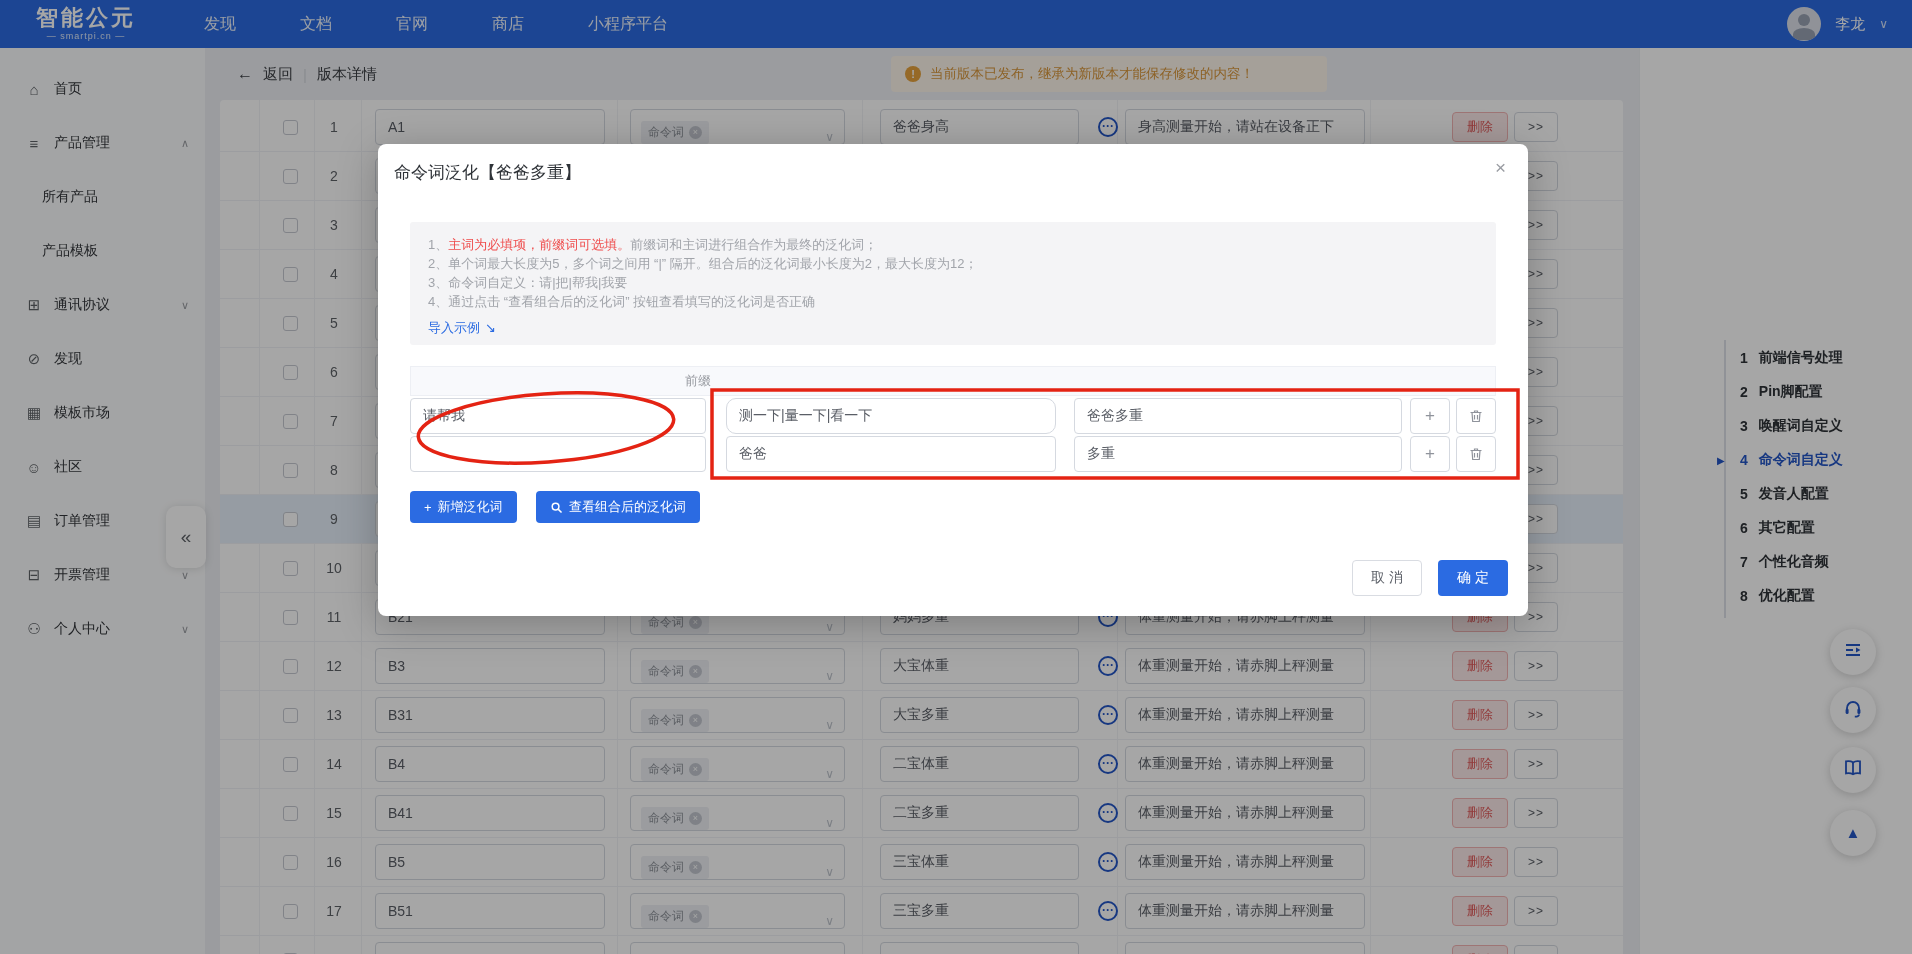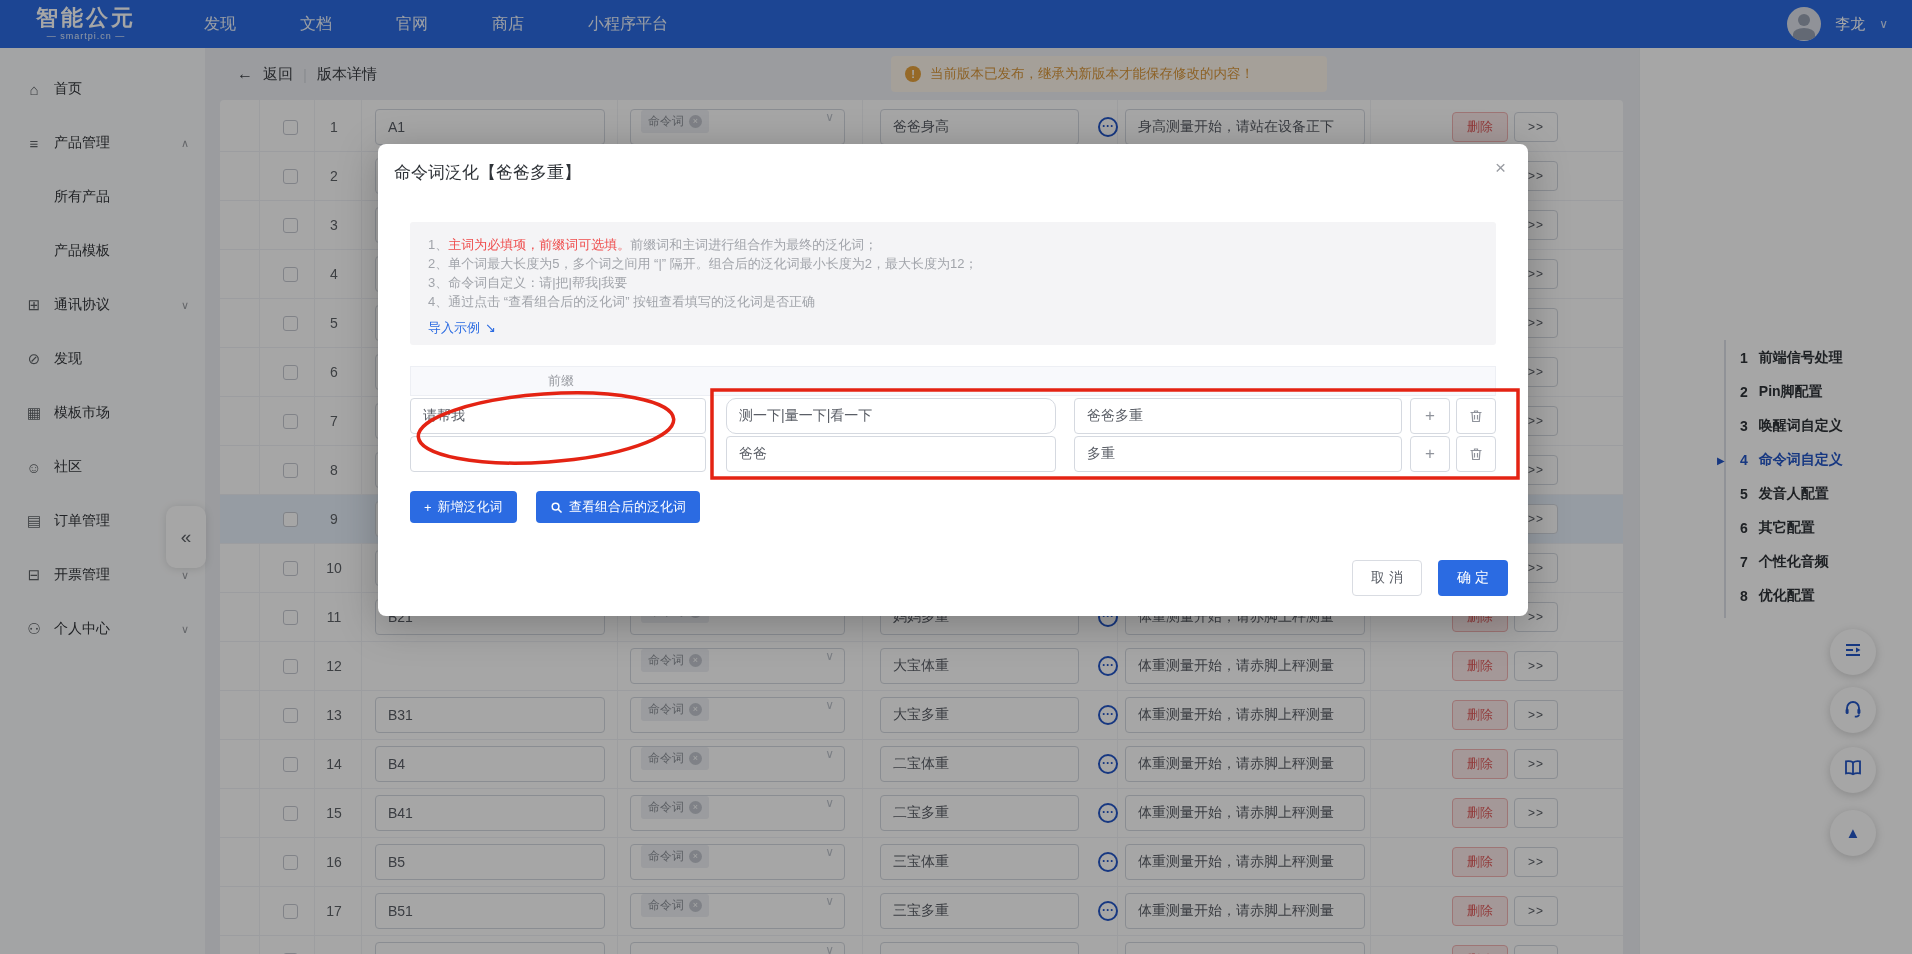--- a/index.html
+++ b/index.html
@@ -15,21 +15,21 @@
 .nav-user{position:absolute;right:24px;top:0;height:48px;display:flex;align-items:center;gap:14px}
 .avatar{width:34px;height:34px;border-radius:50%;background:#dde1ea;position:relative;overflow:hidden}
 .avatar .head{position:absolute;left:11px;top:7px;width:12px;height:12px;border-radius:50%;background:#98a1b3}
 .avatar .torso{position:absolute;left:6px;top:21px;width:22px;height:12px;border-radius:50% 50% 0 0;background:#98a1b3}
 .user-name{color:#fff;font-size:15px}
 .nav-caret{color:rgba(255,255,255,.8);font-size:12px}
 
 .sidebar{position:absolute;left:0;top:48px;width:205px;bottom:0;background:#fbfcfd;z-index:1}
 .side-item{position:absolute;left:0;width:205px;height:54px;display:flex;align-items:center;font-size:14px;color:#33363b;cursor:pointer}
 .side-ico{width:16px;margin-left:26px;margin-right:12px;color:#5f6368;font-size:15px;text-align:center}
-.side-item.child{padding-left:54px}
+.side-item.child{padding-left:42px}
 .side-caret{position:absolute;right:16px;color:#9a9da3;font-size:11px}
 .collapse-handle{position:absolute;left:166px;top:506px;width:40px;height:62px;background:#fff;border-radius:10px;
   box-shadow:0 1px 8px rgba(0,0,0,.13);z-index:2;display:flex;align-items:center;justify-content:center;
   color:#5f6368;font-size:19px;cursor:pointer}
 
 .hband{position:absolute;left:205px;top:48px;width:1707px;height:52px;z-index:1}
 .back-group{position:absolute;left:32px;top:0;height:52px;display:flex;align-items:center;gap:10px;font-size:15px;color:#3c3f44}
 .back-arrow{font-size:16px;cursor:pointer}
 .crumb-div{color:#d4d7dc}
 .warnbar{position:absolute;left:686px;top:8px;width:436px;height:36px;background:#fdf6ec;border-radius:4px;
@@ -44,21 +44,21 @@
 .trow{position:absolute;left:0;width:100%;height:49px;border-bottom:1px solid #f0f2f6}
 .trow.hl{background:#e7f0fb}
 .cbx{position:absolute;left:63px;top:17px;width:15px;height:15px;border:1px solid #c6cad2;border-radius:3px;background:#fff;cursor:pointer}
 .rnum{position:absolute;left:96px;top:0;width:36px;line-height:48px;text-align:center;font-size:14px;color:#5f6368}
 .tin{position:absolute;top:6px;height:36px;border:1px solid #d5d9e0;border-radius:4px;background:#fff;
   font-size:14px;color:#5a5e66;padding:0 12px;outline:none;font-family:inherit}
 .in-id{left:155px;width:230px}
 .in-phrase{left:660px;width:199px}
 .in-reply{left:905px;width:240px}
 .sel{position:absolute;left:410px;top:6px;width:215px;height:36px;border:1px solid #d5d9e0;border-radius:4px;background:#fff;
-  display:flex;align-items:flex-start;padding:0 10px;cursor:pointer}
+  display:flex;align-items:flex-end;padding:0 10px;cursor:pointer}
 .tag{background:#eef0f4;border-radius:3px;color:#8f939b;font-size:12px;padding:3px 7px;display:flex;align-items:center;gap:5px}
 .tag-x{width:13px;height:13px;border-radius:50%;background:#c3c7cf;color:#fff;font-size:9px;line-height:13px;text-align:center;cursor:pointer}
 .sel-caret{margin-left:auto;color:#bfc4cc;font-size:12px}
 .dots{position:absolute;left:878px;top:14px;width:20px;height:20px;border:2px solid #2456c7;border-radius:50%;
   color:#2456c7;font-size:12px;line-height:15px;text-align:center;font-weight:bold;cursor:pointer}
 .del-btn{position:absolute;left:1232px;top:9px;width:56px;height:30px;background:#fceaea;border:1px solid #f3b4b4;
   border-radius:4px;color:#e05c5c;font-size:13px;text-align:center;line-height:28px;cursor:pointer}
 .more-btn{position:absolute;left:1294px;top:9px;width:44px;height:30px;background:#fff;border:1px solid #d5d9e0;
   border-radius:4px;color:#5a5e66;font-size:12px;text-align:center;line-height:28px;letter-spacing:1px;cursor:pointer}
 
@@ -77,21 +77,21 @@
 .modal{position:absolute;left:378px;top:144px;width:1150px;height:472px;background:#fff;border-radius:8px;z-index:20;
   box-shadow:0 8px 40px rgba(0,0,0,.25)}
 .m-title{position:absolute;left:16px;top:17px;font-size:17px;color:#2f3338;font-weight:500}
 .m-close{position:absolute;right:22px;top:13px;font-size:19px;color:#9a9da3;cursor:pointer}
 .m-instr{position:absolute;left:32px;top:78px;width:1086px;height:123px;background:#f4f4f6;border-radius:3px;
   padding:13px 18px;font-size:13px;color:#a1a4aa;line-height:19px}
 .m-instr .red{color:#ef4c4c}
 .m-link{color:#2b6be2;margin-top:7px;font-size:13px;display:inline-flex;gap:5px;cursor:pointer}
 .m-thead{position:absolute;left:32px;top:222px;width:1086px;height:30px;background:#f8f9fc;border:1px solid #edeff4;
   display:flex;align-items:center;font-size:13px;color:#9a9da3}
-.m-th1{width:300px;text-align:center}
+.m-th1{width:300px;text-align:right}
 .m-th2{flex:1;text-align:center}
 .m-th2 .req{color:#ef4c4c;margin-right:4px}
 .m-in{position:absolute;height:36px;border:1px solid #d5d9e0;border-radius:4px;font-size:14px;color:#5a5e66;
   padding:0 12px;outline:none;font-family:inherit;background:#fff}
 .m-p{left:32px;width:296px}
 .m-w1{left:348px;width:330px}
 .m-w2{left:696px;width:328px}
 .sq-btn{position:absolute;height:36px;width:40px;border:1px solid #d5d9e0;border-radius:4px;background:#fff;
   display:flex;align-items:center;justify-content:center;color:#8f939b;font-size:17px;cursor:pointer}
 .sq-plus{left:1032px}
@@ -349,20 +349,21 @@
       </div>
       <input class="tin in-phrase" readonly="" value="妈妈多重" style="">
       <span class="dots">···</span>
       <input class="tin in-reply" readonly="" value="体重测量开始，请赤脚上秤测量" style="">
       <span class="del-btn">删除</span>
       <span class="more-btn">&gt;&gt;</span>
     </div>
     <div class="trow" style="top: 542px;">
       <span class="cbx"></span>
       <span class="rnum">12</span>
+      <input class="tin in-id" readonly="" value="B3" style="">
       <div class="sel">
         <span class="tag">
           <span>命令词</span>
           <span class="tag-x">×</span>
         </span>
         <span class="sel-caret">∨</span>
       </div>
       <input class="tin in-phrase" readonly="" value="大宝体重" style="">
       <span class="dots">···</span>
       <input class="tin in-reply" readonly="" value="体重测量开始，请赤脚上秤测量" style="">

